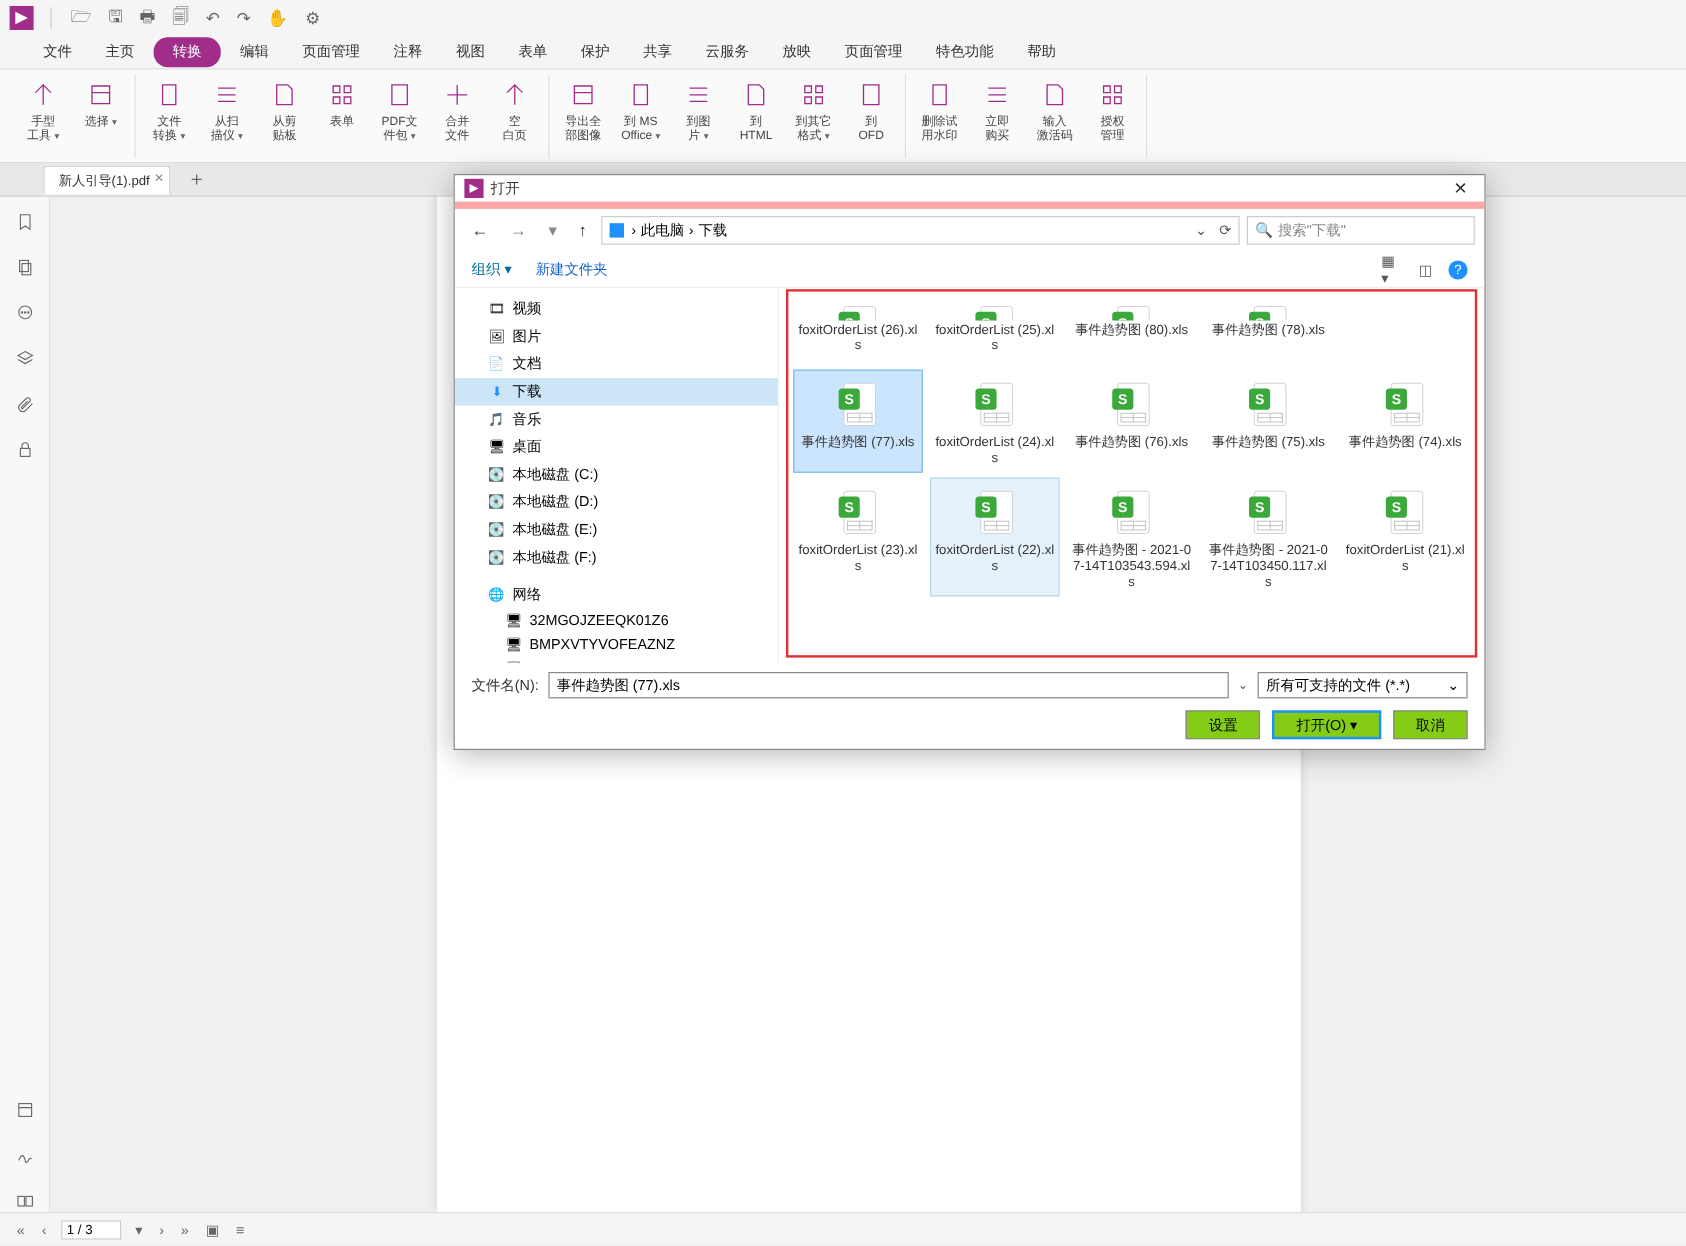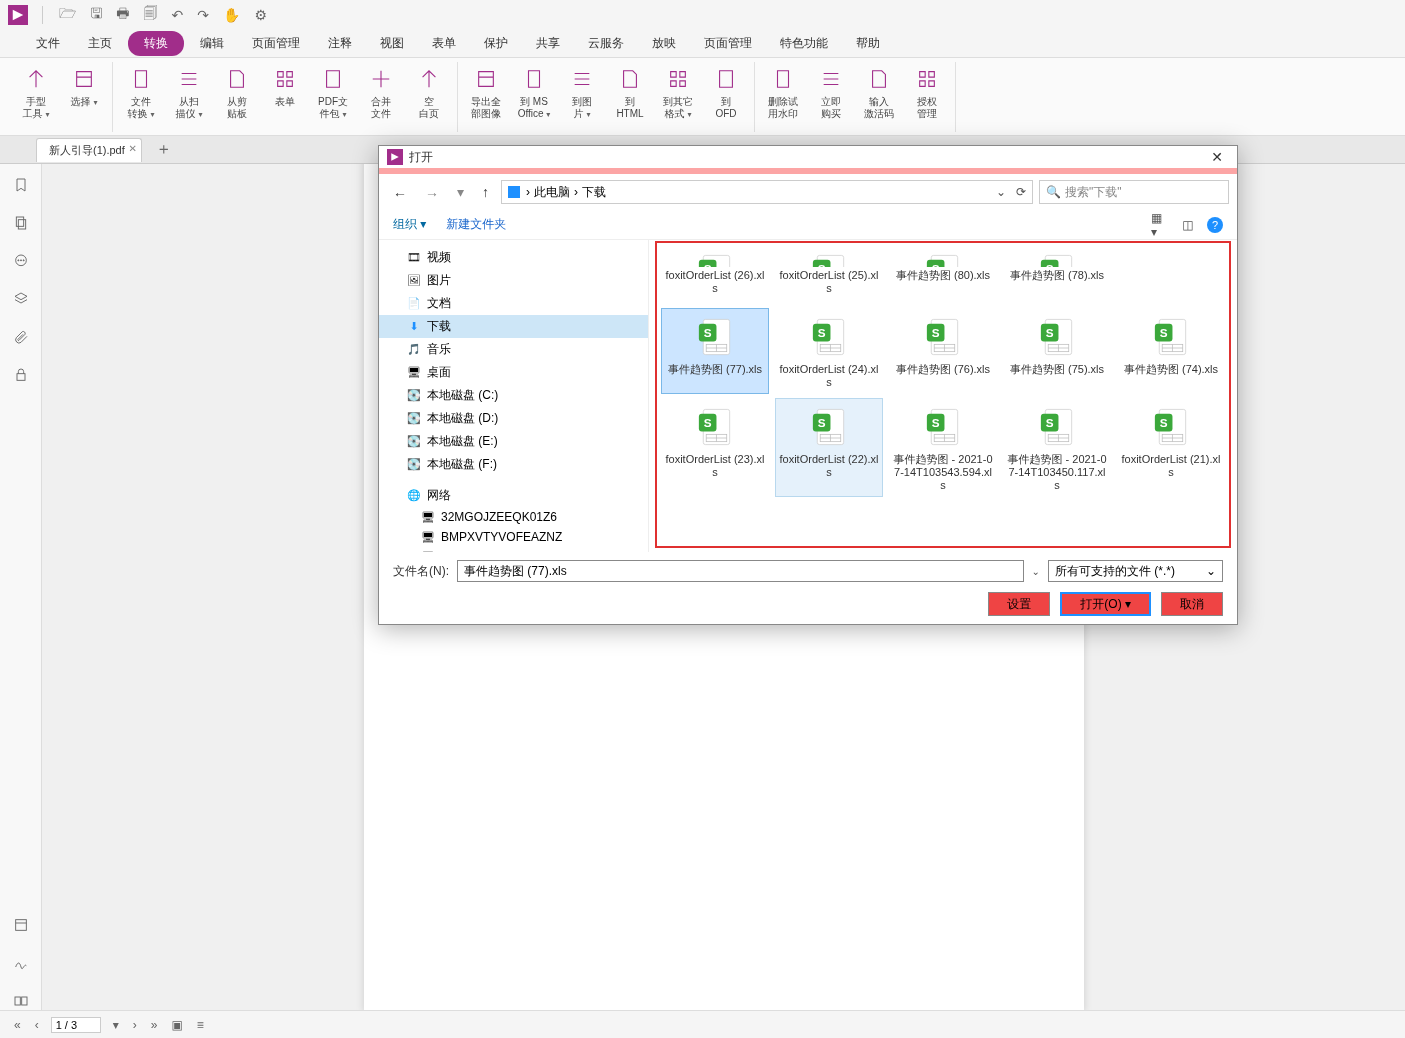--- a/index.html
+++ b/index.html
@@ -86,21 +86,21 @@
 .dialog .files .item.hover { background:#e5f1fb; border:1px solid #b8d8ee; }
 .dialog .files .item .fic { width:52px; height:48px; display:flex; align-items:center; justify-content:center; }
 .dialog .files .item .fic.half { height:18px; overflow:hidden; align-items:flex-end; }
 .dialog .files .item .fname { font-size:11px; color:#333; text-align:center; line-height:13px; margin-top:2px; word-break:break-all; max-width:100px; }
 .dialog .dfoot { padding:8px 14px; display:flex; flex-direction:column; gap:10px; }
 .dialog .dfoot .row1 { display:flex; align-items:center; gap:8px; }
 .dialog .dfoot .row1 label { font-size:12px; color:#333; }
 .dialog .dfoot .row1 .fname-input { flex:1; border:1px solid #888; height:22px; font-size:12px; padding:0 6px; }
 .dialog .dfoot .row1 .filter { width:175px; border:1px solid #888; height:22px; font-size:12px; padding:0 6px; display:flex; align-items:center; justify-content:space-between; cursor:pointer; }
 .dialog .dfoot .row2 { display:flex; justify-content:flex-end; gap:10px; }
-.dialog .dfoot .row2 button { height:24px; padding:0 18px; font-size:12px; border:1px solid #888; background:#ef4444; cursor:pointer; }
+.dialog .dfoot .row2 button { height:24px; padding:0 18px; font-size:12px; border:1px solid #888; background:#84cc16; cursor:pointer; }
 .dialog .dfoot .row2 button.primary { border:2px solid #1e90ff; }
 
 
 .xls-svg { width:44px; height:44px; }
 </style>
 </head>
 <body>
 
 <div class="titlebar">
   <div class="app-icon">

